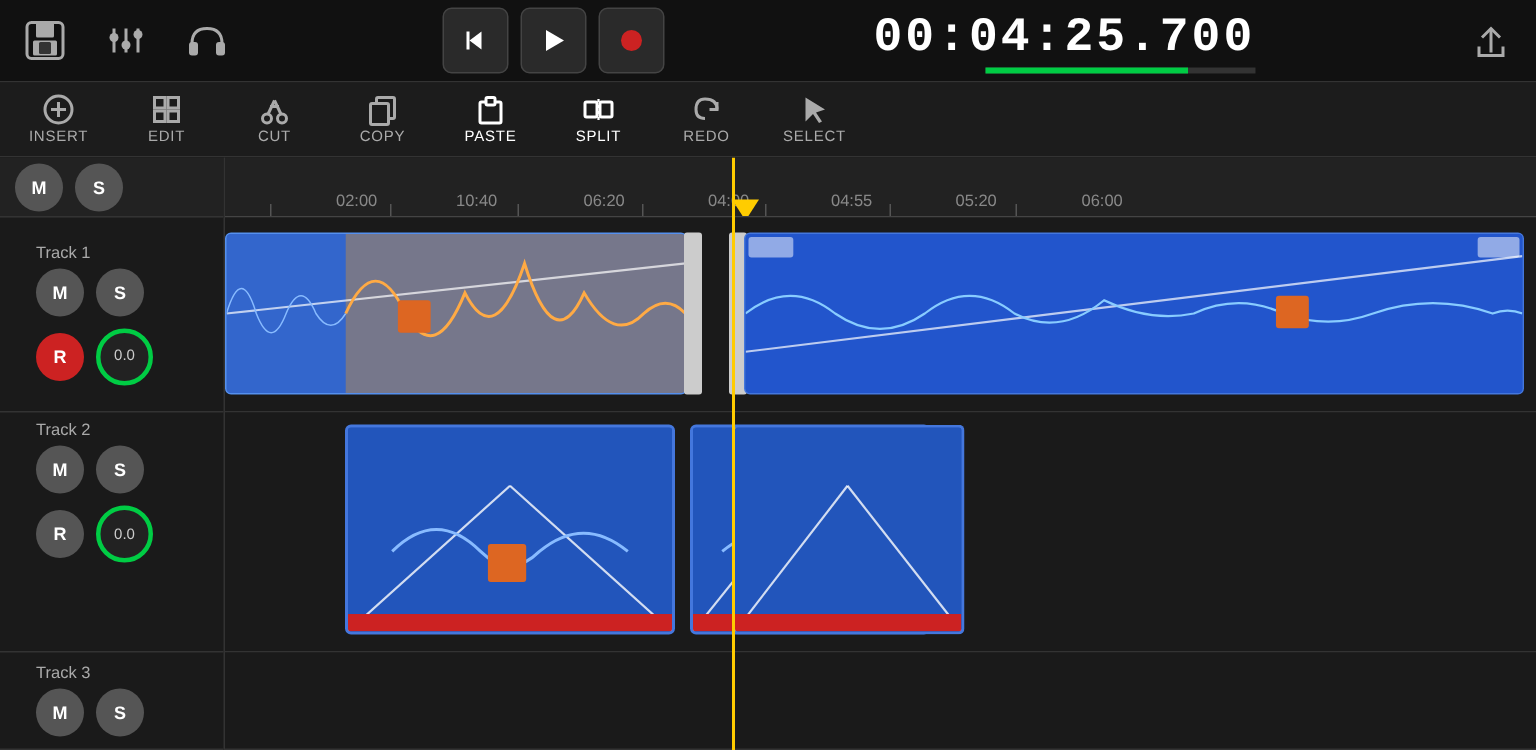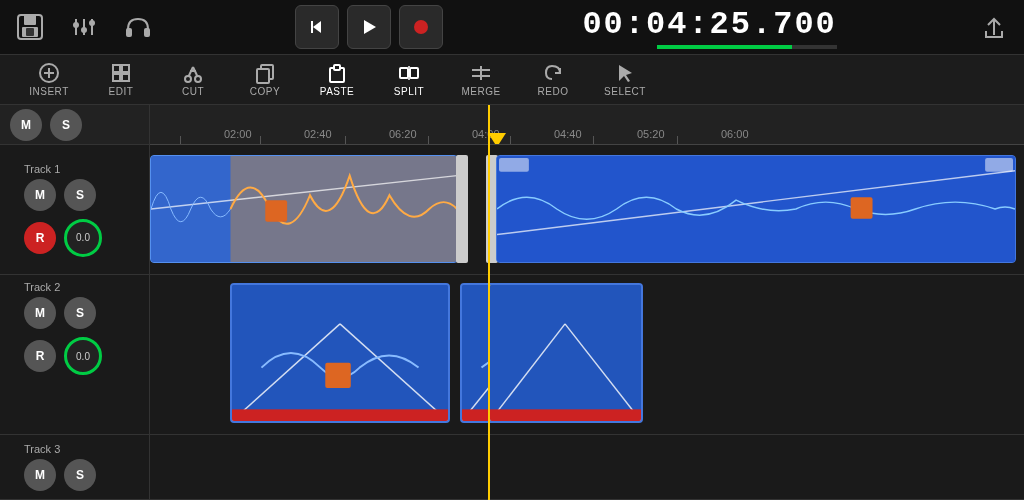--- a/index.html
+++ b/index.html
@@ -65,21 +65,21 @@
       background: #00cc44;
       width: 75%;
     }
 
     
     #edit-toolbar {
       display: flex;
       align-items: center;
       background: #1c1c1c;
       height: 50px;
-      padding: 0 14px;
+      padding: 0 4px;
       border-bottom: 1px solid #333;
       gap: 2px;
     }
     .edit-btn {
       display: flex;
       flex-direction: column;
       align-items: center;
       justify-content: center;
       padding: 4px 12px;
       cursor: pointer;
@@ -371,30 +371,20 @@
           <rect x="2" y="6" width="8" height="10" rx="1" stroke="#fff" stroke-width="2" fill="none"></rect>
           <rect x="12" y="6" width="8" height="10" rx="1" stroke="#fff" stroke-width="2" fill="none"></rect>
           <line x1="11" y1="4" x2="11" y2="18" stroke="#fff" stroke-width="1.5" stroke-dasharray="2,2"></line>
         </svg>
     </div>
     <span class="label" style="color:#fff">SPLIT</span>
   </div>
   <div class="edit-btn">
     <div class="icon-area">
       <svg width="22" height="22" viewBox="0 0 22 22">
-          <line x1="2" y1="8" x2="20" y2="8" stroke="#aaa" stroke-width="2"></line>
-          <line x1="2" y1="14" x2="20" y2="14" stroke="#aaa" stroke-width="2"></line>
-          <line x1="11" y1="4" x2="11" y2="18" stroke="#aaa" stroke-width="2"></line>
-        </svg>
-    </div>
-    <span class="label">MERGE</span>
-  </div>
-  <div class="edit-btn">
-    <div class="icon-area">
-      <svg width="22" height="22" viewBox="0 0 22 22">
           <path d="M18 11 Q18 4 10 4 Q4 4 4 11 Q4 17 10 17" stroke="#aaa" stroke-width="2" fill="none"></path>
           <polyline points="18,6 18,11 13,11" stroke="#aaa" stroke-width="2" fill="none"></polyline>
         </svg>
     </div>
     <span class="label">REDO</span>
   </div>
   <div class="edit-btn">
     <div class="icon-area">
       <svg width="22" height="22" viewBox="0 0 22 22">
           <polygon points="5,3 5,19 10,14 14,20 16,19 12,13 18,11" fill="#aaa"></polygon>
@@ -448,27 +438,27 @@
         <button class="btn-s">S</button>
       </div>
     </div>
   </div>
 
   <div id="tracks-scroll">
 
     <div class="timeline-ruler">
       <div class="ruler-mark" style="left:30px">02:00</div>
       <div class="ruler-line" style="left:30px"></div>
-      <div class="ruler-mark" style="left:110px">02:40</div>
+      <div class="ruler-mark" style="left:110px">10:40</div>
       <div class="ruler-line" style="left:110px"></div>
       <div class="ruler-mark" style="left:195px">06:20</div>
       <div class="ruler-line" style="left:195px"></div>
       <div class="ruler-mark" style="left:278px">04:00</div>
       <div class="ruler-line" style="left:278px"></div>
-      <div class="ruler-mark" style="left:360px">04:40</div>
+      <div class="ruler-mark" style="left:360px">04:55</div>
       <div class="ruler-line" style="left:360px"></div>
       <div class="ruler-mark" style="left:443px">05:20</div>
       <div class="ruler-line" style="left:443px"></div>
       <div class="ruler-mark" style="left:527px">06:00</div>
       <div class="ruler-line" style="left:527px"></div>
 
       <div style="position:absolute; left:338px; top:28px; width:0; height:0; border-left:9px solid transparent; border-right:9px solid transparent; border-top:14px solid #ffcc00; z-index:10;"></div>
     </div>
 
     <div class="playhead" style="left:338px; top:0; height:100%;">

